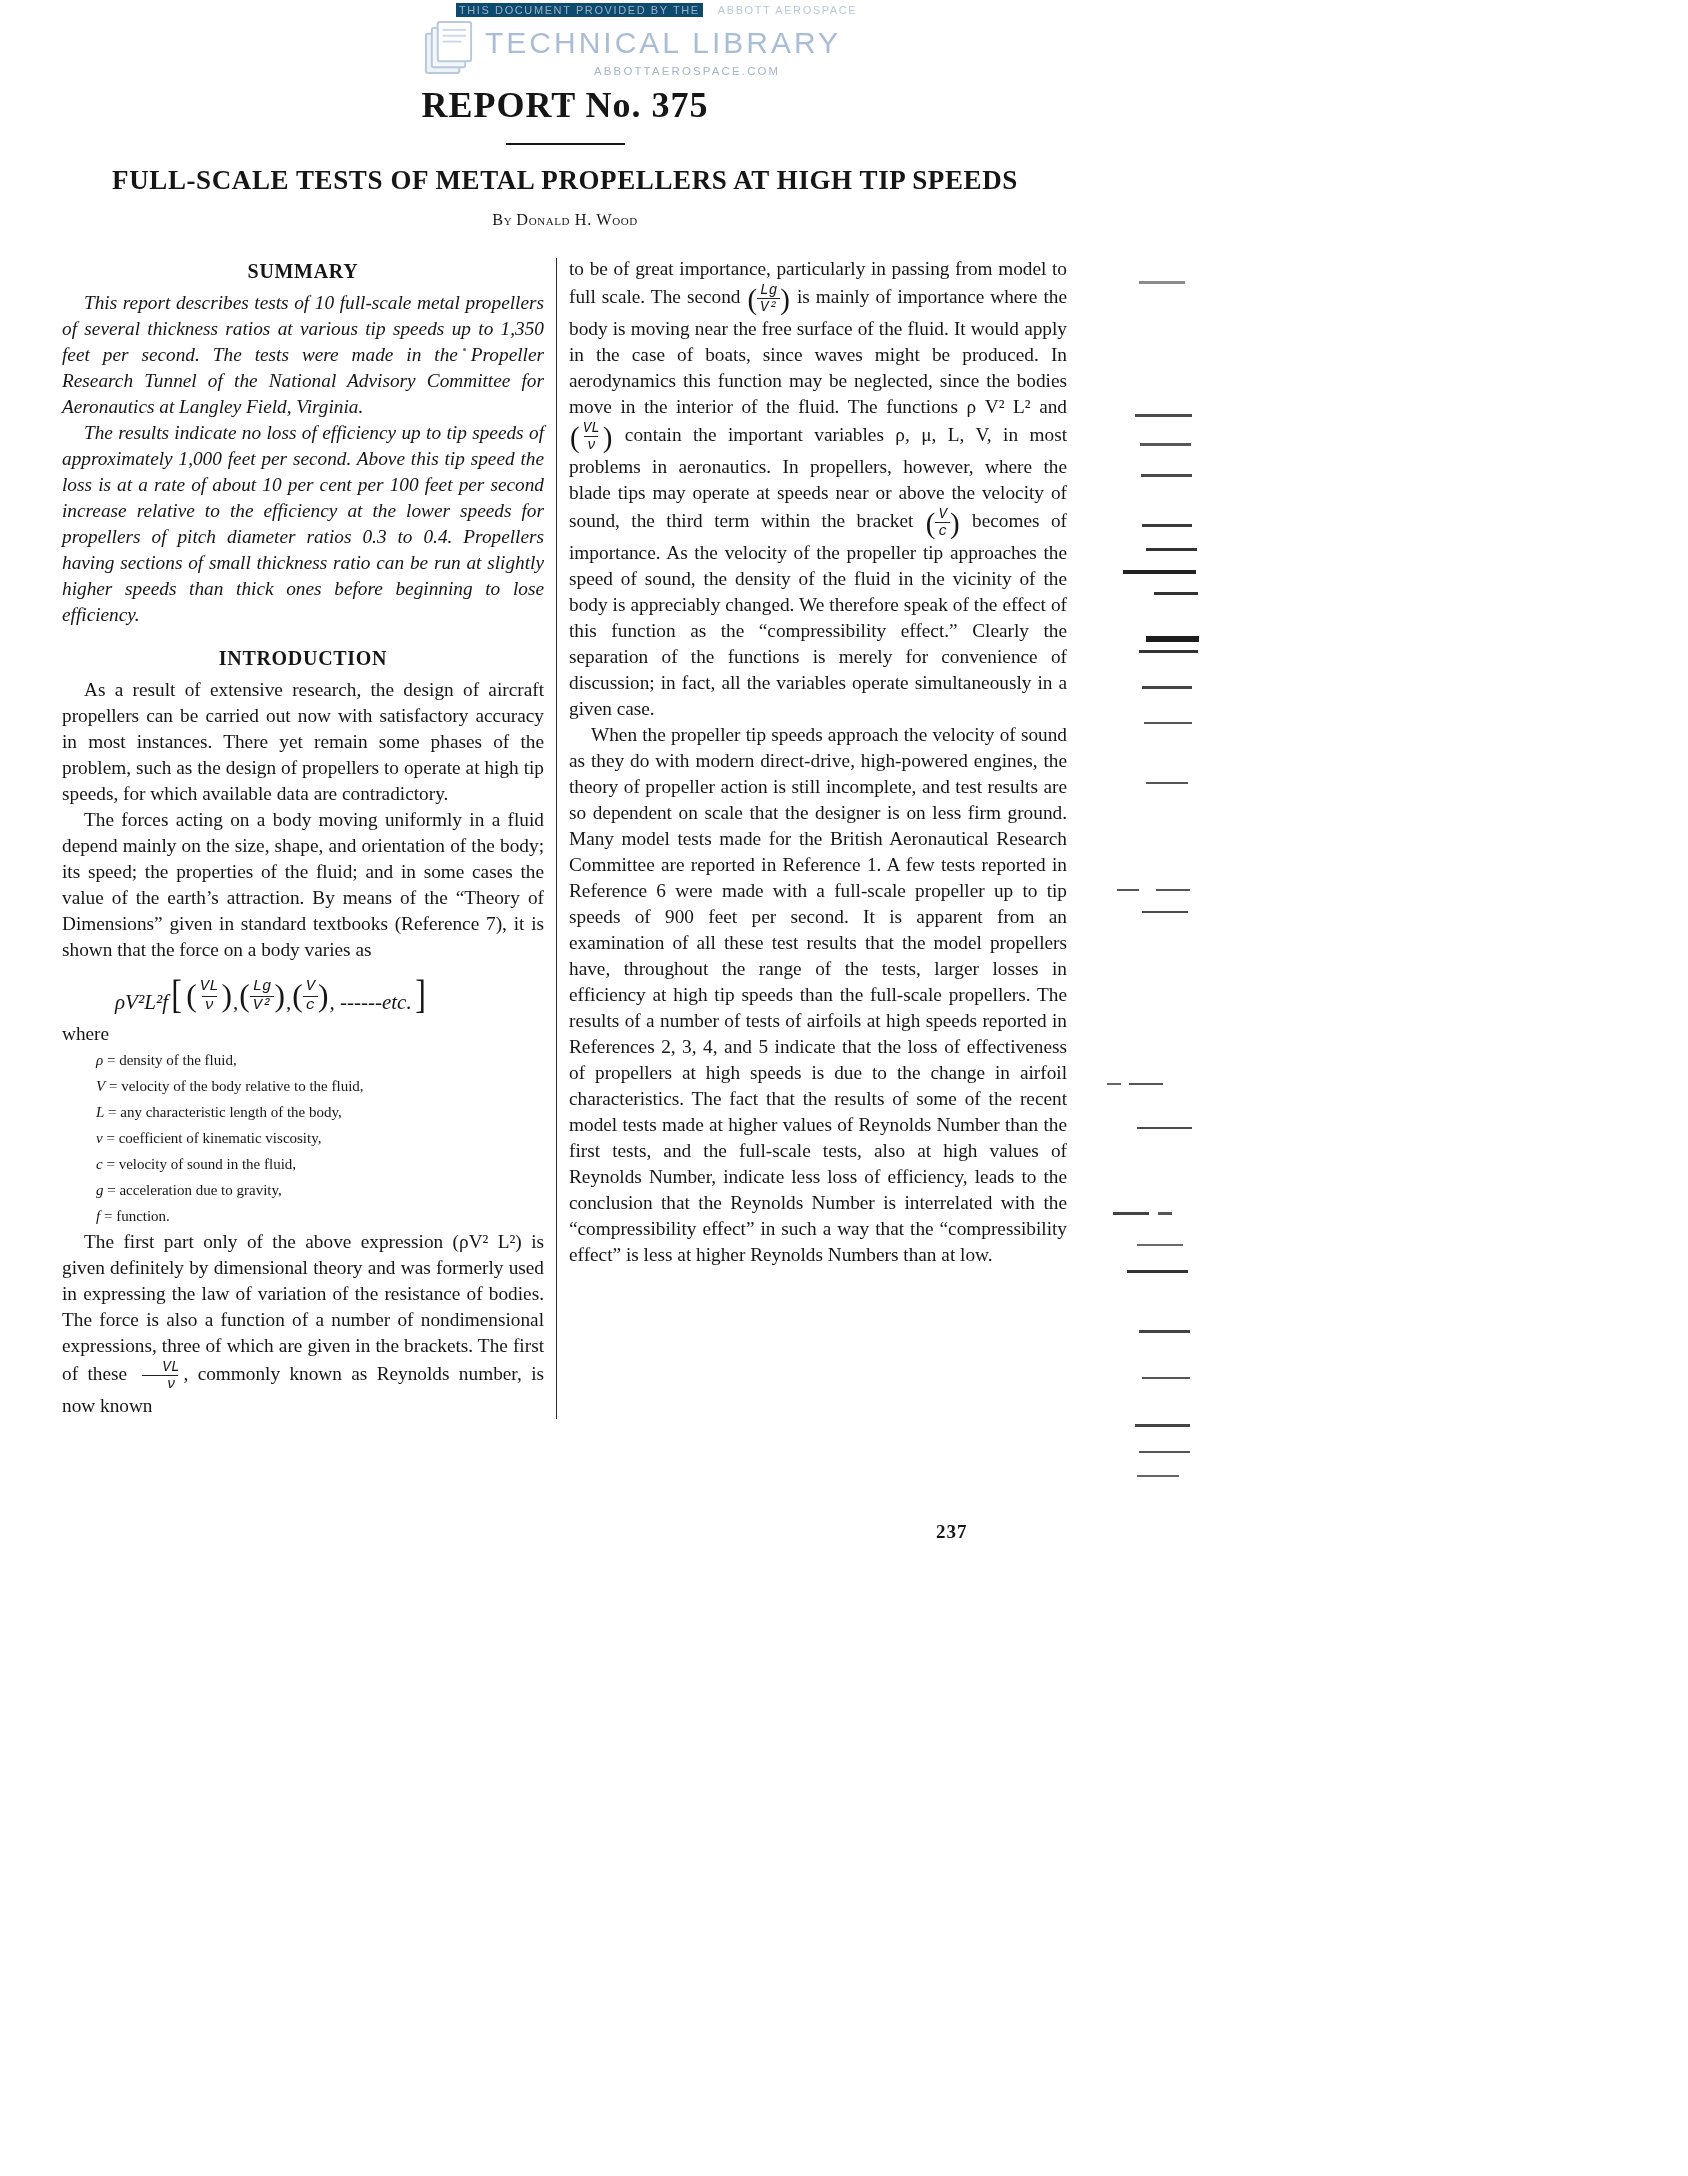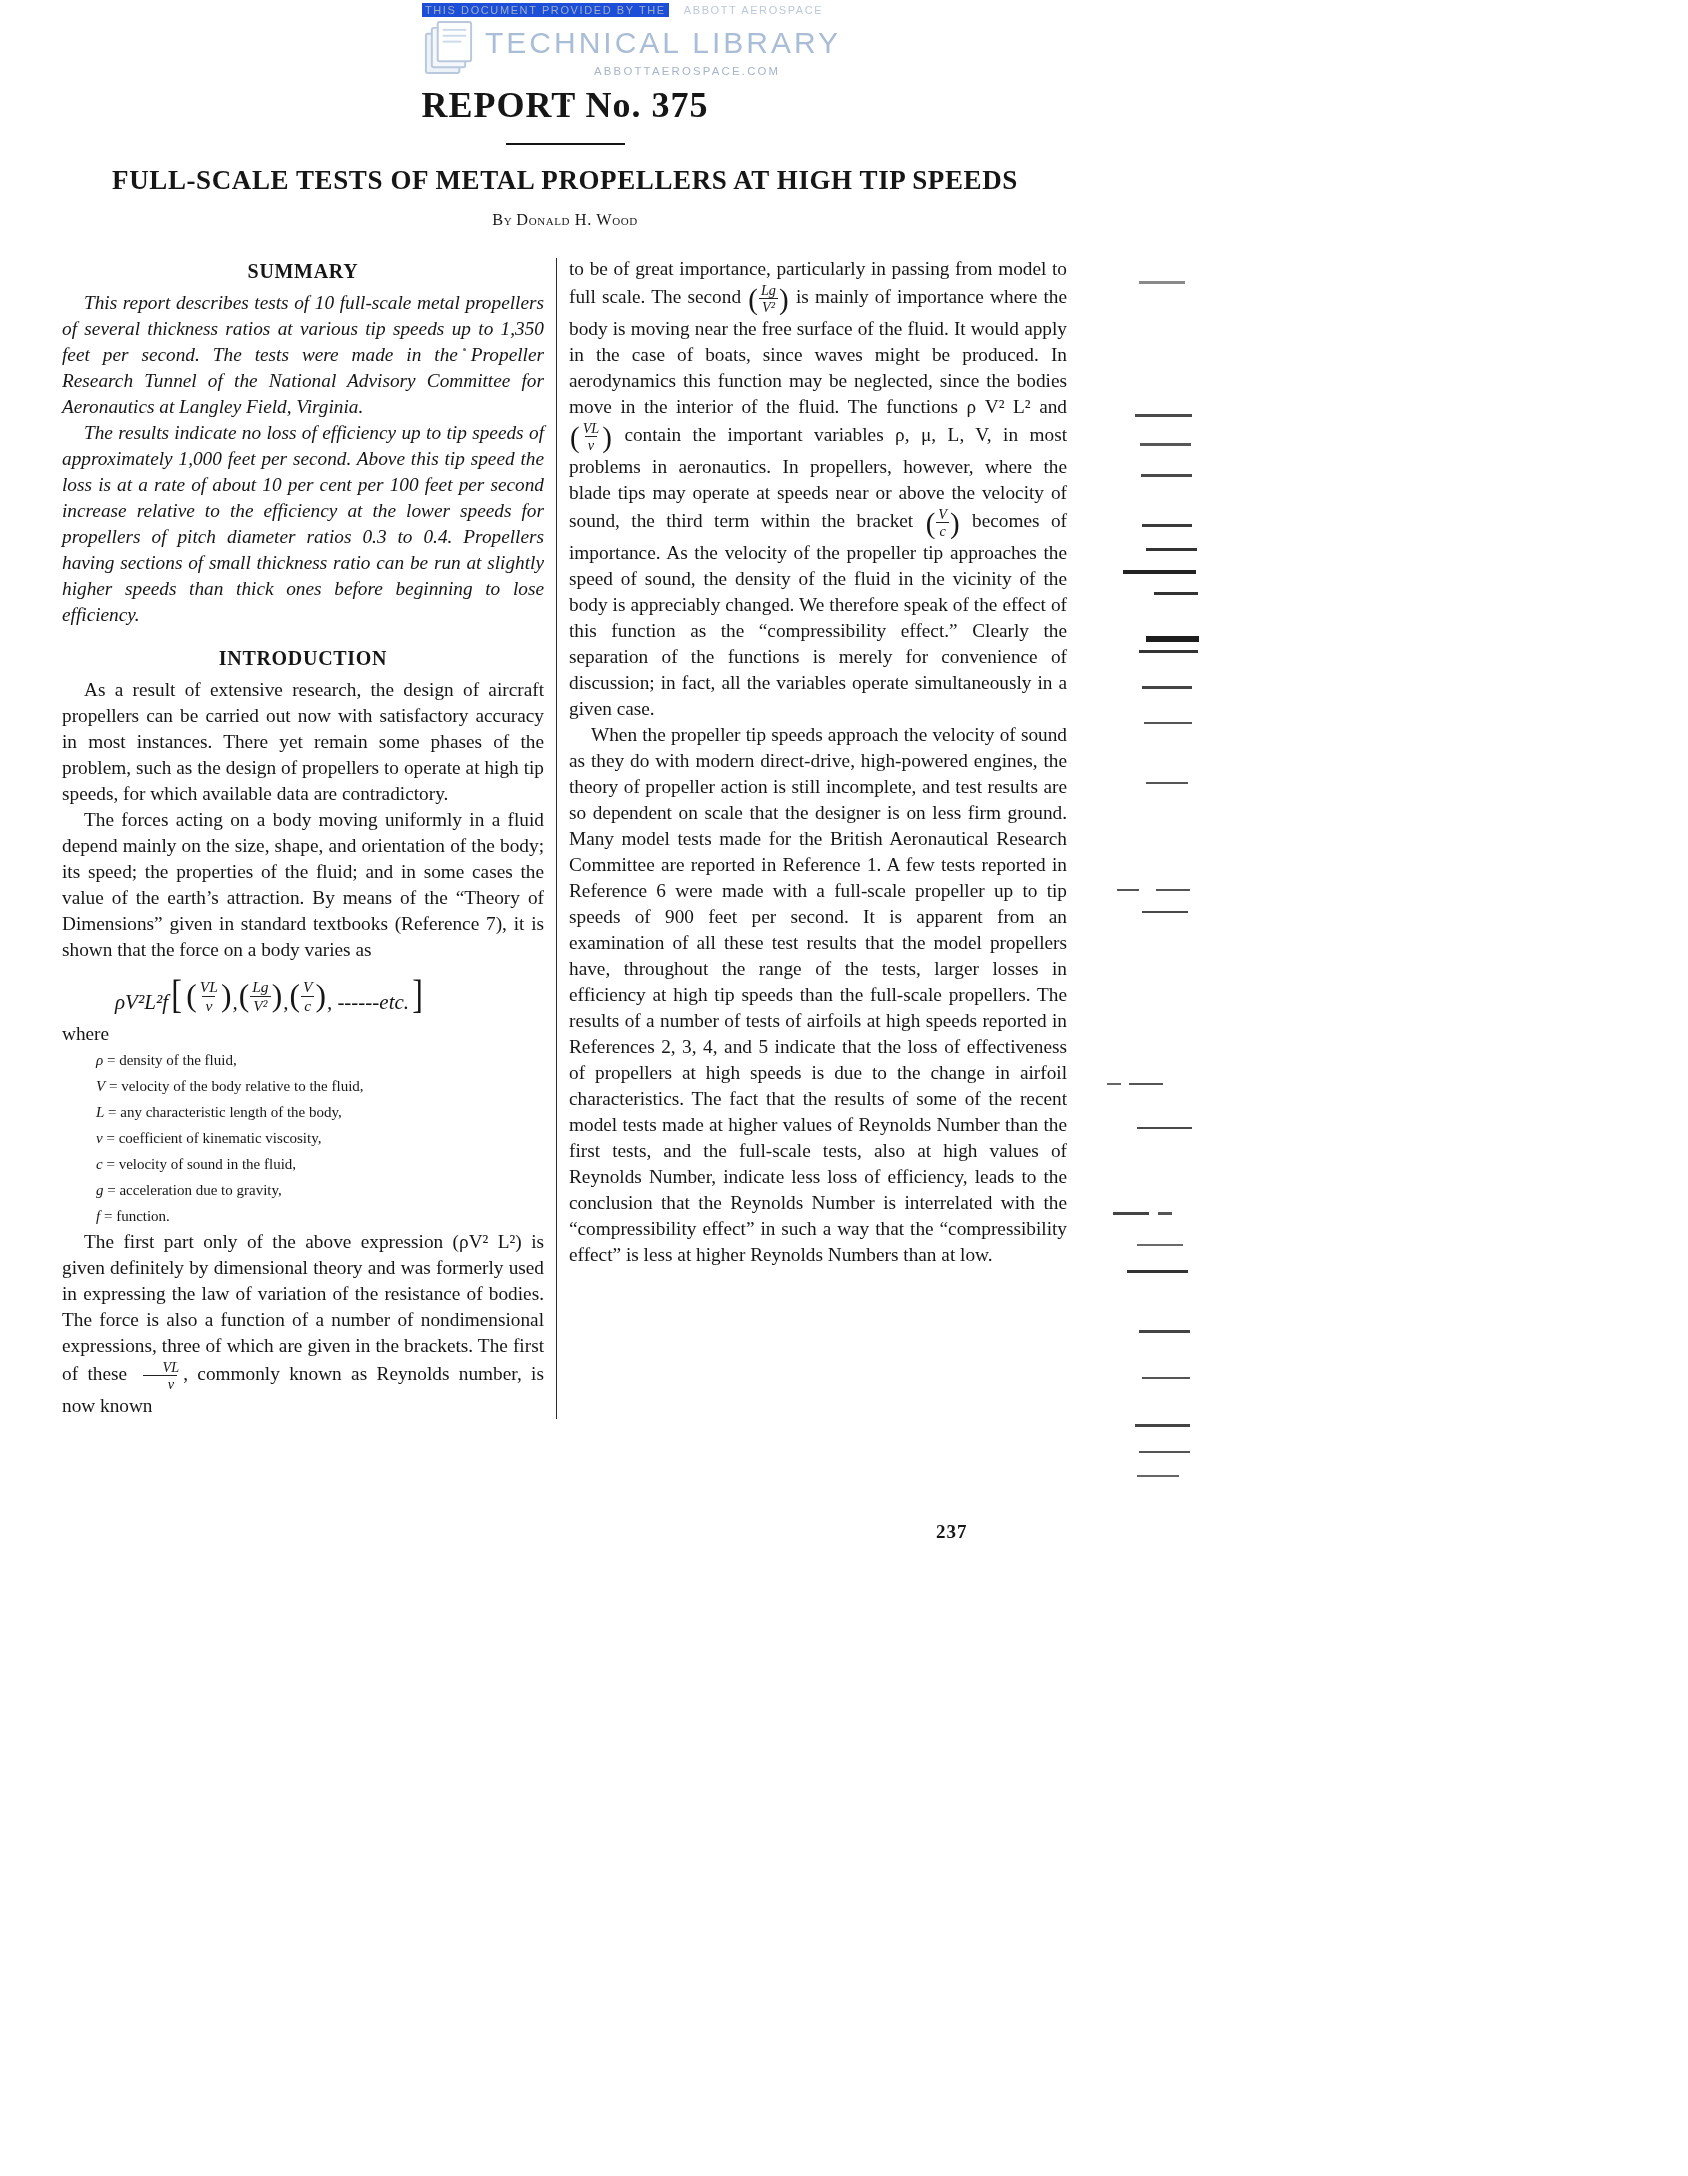--- a/index.html
+++ b/index.html
@@ -3,21 +3,21 @@
 <meta charset="utf-8">
 <style>
   *{box-sizing:border-box;margin:0;padding:0;}
   html,body{background:#ffffff;}
   body{width:1689px;height:2176px;position:relative;overflow:hidden;
        font-family:"Liberation Serif",serif;color:#161616;}
 
   
   .watermark{position:absolute;top:4px;left:422px;width:356px;font-family:"Liberation Sans",sans-serif;}
   .wm-line1{font-size:11px;letter-spacing:1.6px;white-space:nowrap;}
-  .wm-line1 .wm-a{background:#1d4ed8;color:#9fb0c6;padding:1px 3px;}
+  .wm-line1 .wm-a{background:#0c4a6e;color:#9fb0c6;padding:1px 3px;margin-left:34px;}
   .wm-line1 .wm-b{color:#bcc8da;padding-left:15px;}
   .wm-row{display:flex;align-items:flex-end;margin-top:2px;}
   .wm-icon{width:55px;height:57px;flex:0 0 auto;margin-right:8px;margin-top:2px;}
   .wm-line2{font-size:30px;letter-spacing:3px;color:#aabdd6;font-weight:400;white-space:nowrap;}
   .wm-line3{font-size:11.4px;letter-spacing:2.2px;color:#a5b4c8;margin-top:5px;margin-left:109px;white-space:nowrap;}
 
   
   .doc{position:absolute;left:62px;top:0;width:1006px;padding-top:84px;}
   .h-report{font-size:36px;font-weight:700;text-align:center;letter-spacing:1px;}
   .title-rule{width:119px;height:2px;background:#151515;margin:17px auto 0;}
@@ -40,21 +40,21 @@
   .where{font-size:19.3px;line-height:26px;margin-top:2px;}
   .deflist{margin-left:34px;}
   .defline{font-size:15px;line-height:26px;}
 
   .formula{display:flex;align-items:flex-end;font-size:21px;font-style:italic;
            margin:12px 0 6px 53px;white-space:pre;}
   .bigbr{font-size:40px;font-weight:300;font-style:normal;line-height:1;margin:0 2px;transform:scaleX(0.8);}
 
   .fracwrap{display:inline-flex;align-items:center;vertical-align:middle;white-space:nowrap;margin:0 1px;}
   .stack{display:inline-flex;flex-direction:column;align-items:center;font-style:italic;line-height:1.15;}
-  .num,.den{font-size:0.74em;padding:0 3px;display:block;}
+  .num,.den{font-size:0.74em;padding:0 3px;display:block;font-family:Liberation Mono, monospace;}
   .den{border-top:1.2px solid #222;}
   .par{font-size:1.5em;font-weight:300;font-style:normal;line-height:0.9;}
 
   .pageno{position:absolute;left:936px;top:1521px;font-size:19px;font-weight:700;letter-spacing:1px;}
 
   
   .artifacts i{display:block;position:absolute;}
 </style>
 </head>
 <body>

